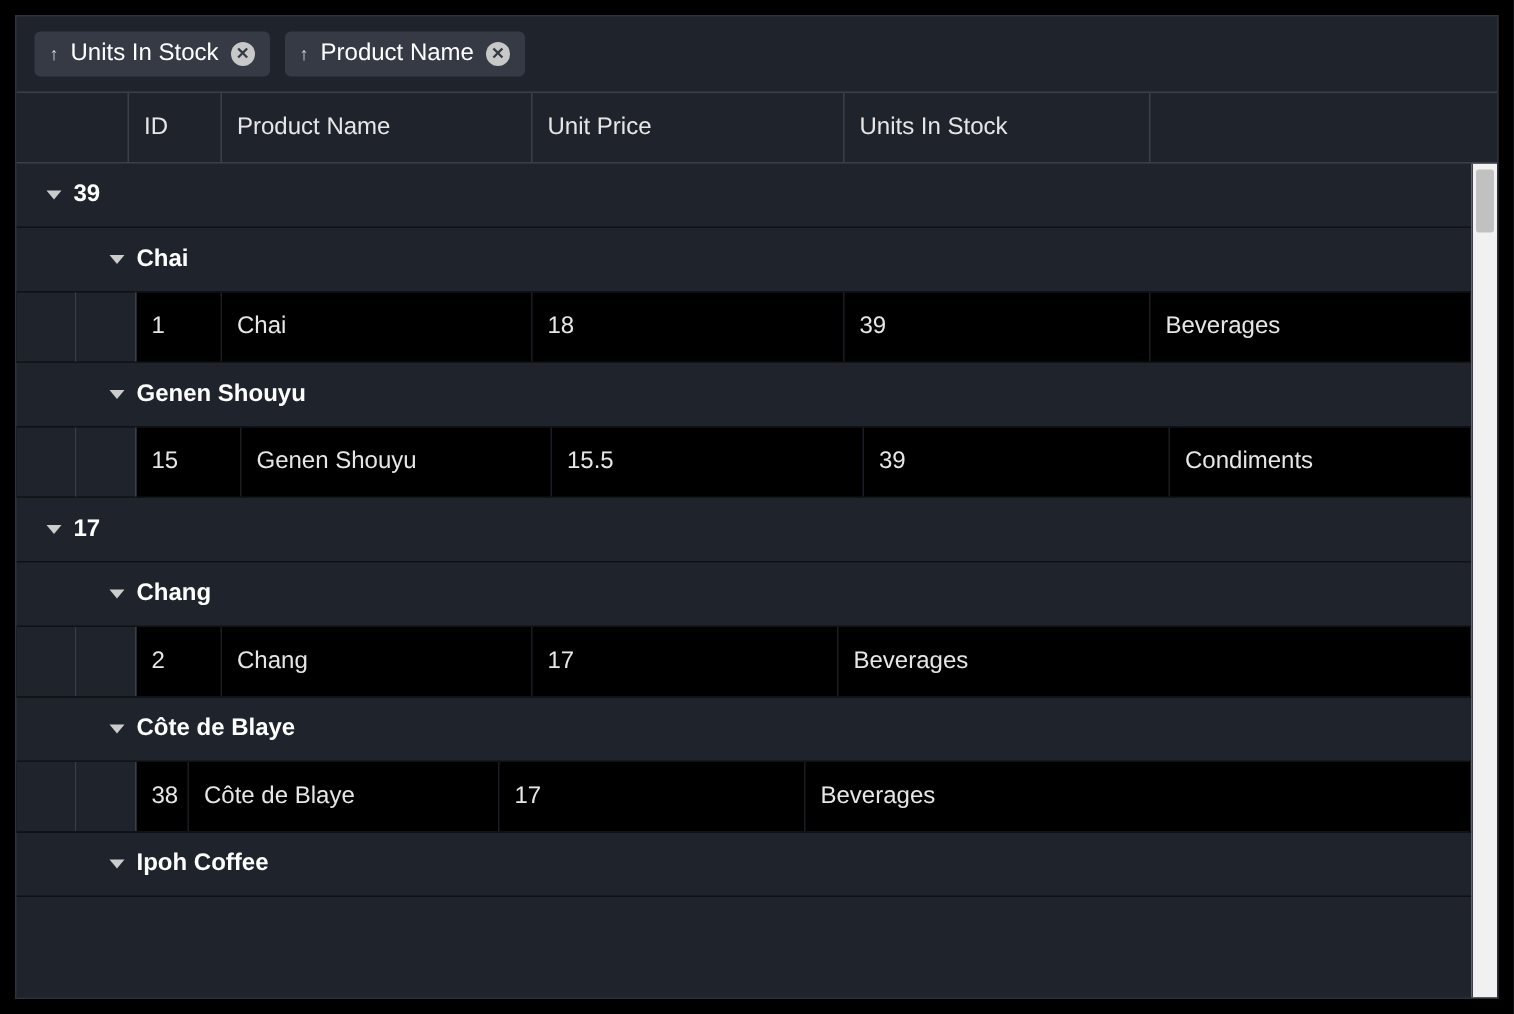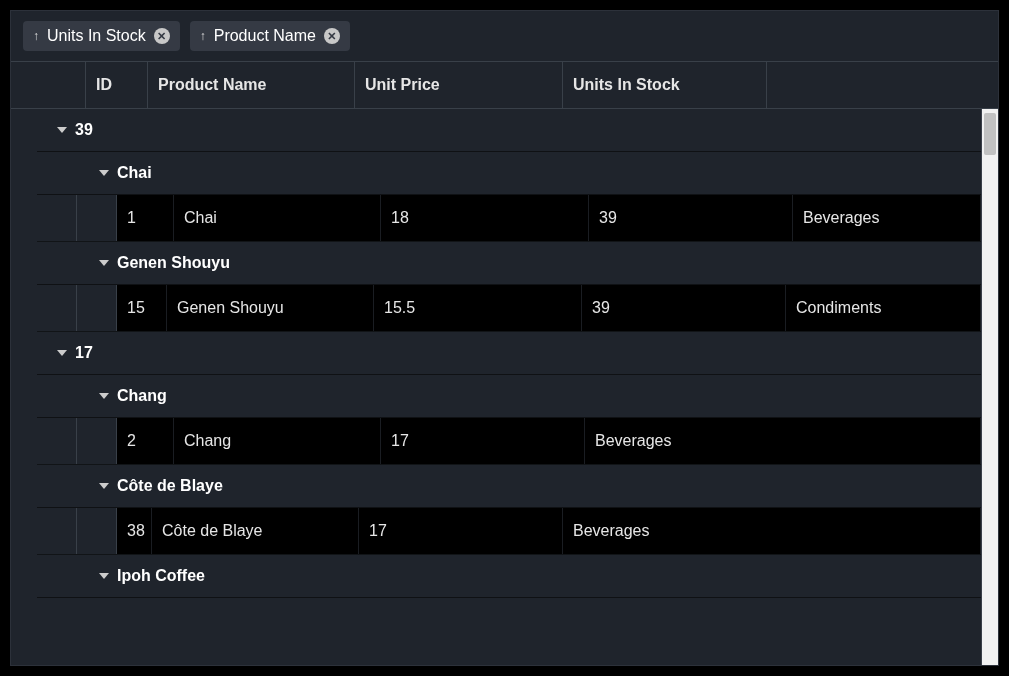--- a/index.html
+++ b/index.html
@@ -49,41 +49,41 @@
   .header-row {
     display: flex;
     border-top: 1px solid #394049;
     border-bottom: 1px solid #394049;
     background: #1f242c;
   }
   .hcell {
     padding: 14px 10px;
     border-right: 1px solid #394049;
     color: #e6e6e6;
-    font-weight: 700;
+    font-weight: 400;
   }
   .col-exp { width: 75px; }
   .col-id  { width: 62px; }
   .col-name{ width: 207px; }
   .col-price{ width: 208px; }
   .col-stock{ width: 204px; }
   .col-cat { flex: 1; }
   
   .body-wrap {
     flex: 1;
     display: flex;
     overflow: hidden;
   }
   .body-scroll {
     flex: 1;
     overflow: hidden;
     position: relative;
   }
   .rows {
-    position: absolute; left:0; right:0; top:0;padding-left:26px;
+    position: absolute; left:0; right:0; top:0;
   }
   .vscroll {
     width: 17px;
     background: #f1f1f1;
     position: relative;
     border-left: 1px solid #3a3f49;
   }
   .vscroll-thumb {
     position: absolute; left:2px; right:2px;
     top: 4px; height: 42px;
@@ -167,21 +167,21 @@
           <div class="dcell" style="flex:1">Beverages</div>
         </div>
 
         <div class="group-row level-1">
           <span class="caret"></span>
           <span>Genen Shouyu</span>
         </div>
         <div class="data-row">
           <div class="indent-0"></div>
           <div class="indent-1"></div>
-          <div class="dcell" style="width:50px">15</div>
+          <div class="dcell" style="width:70px">15</div>
           <div class="dcell" style="width:207px">Genen Shouyu</div>
           <div class="dcell" style="width:208px">15.5</div>
           <div class="dcell" style="width:204px">39</div>
           <div class="dcell" style="flex:1">Condiments</div>
         </div>
 
         <div class="group-row">
           <span class="caret"></span>
           <span>17</span>
         </div>

